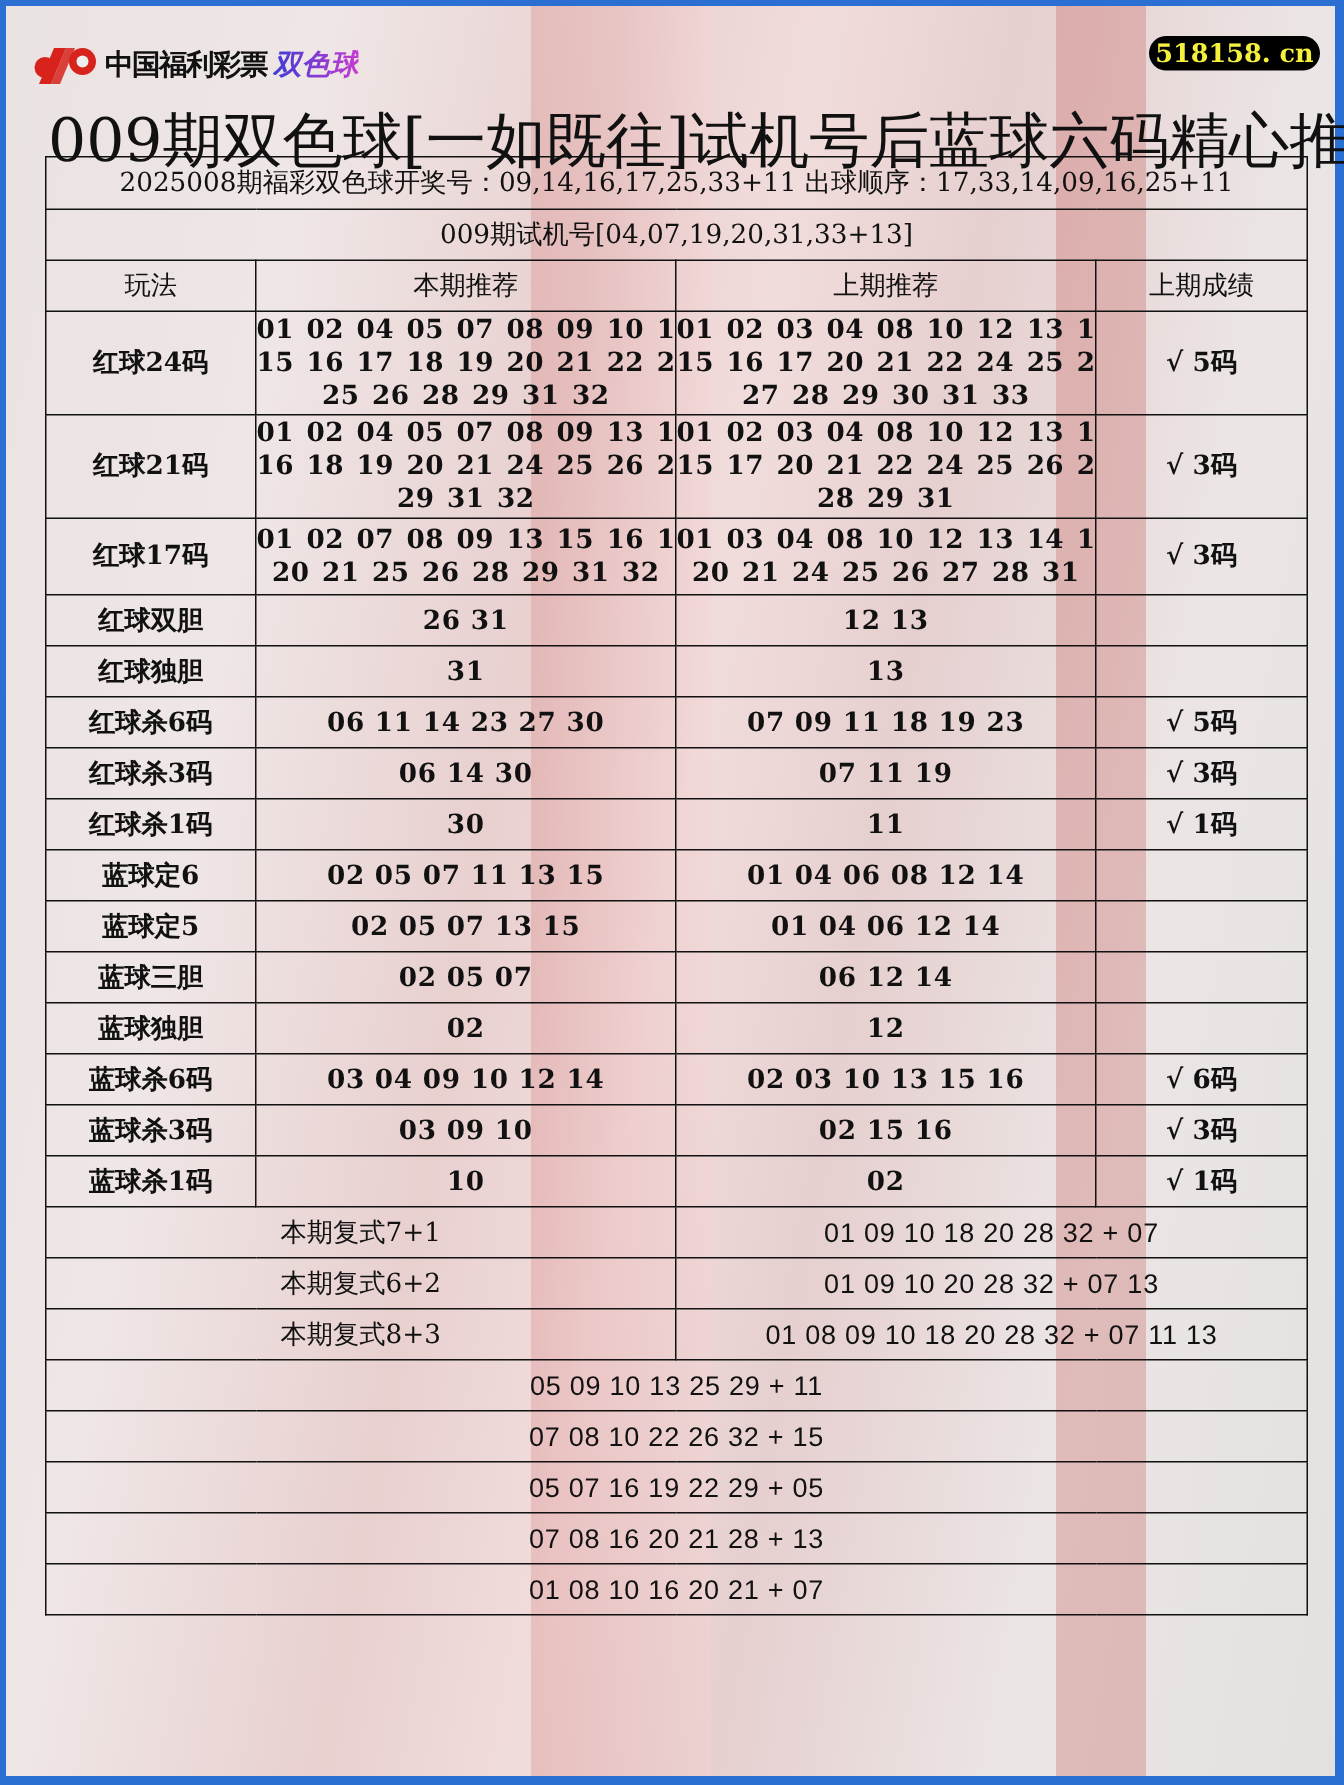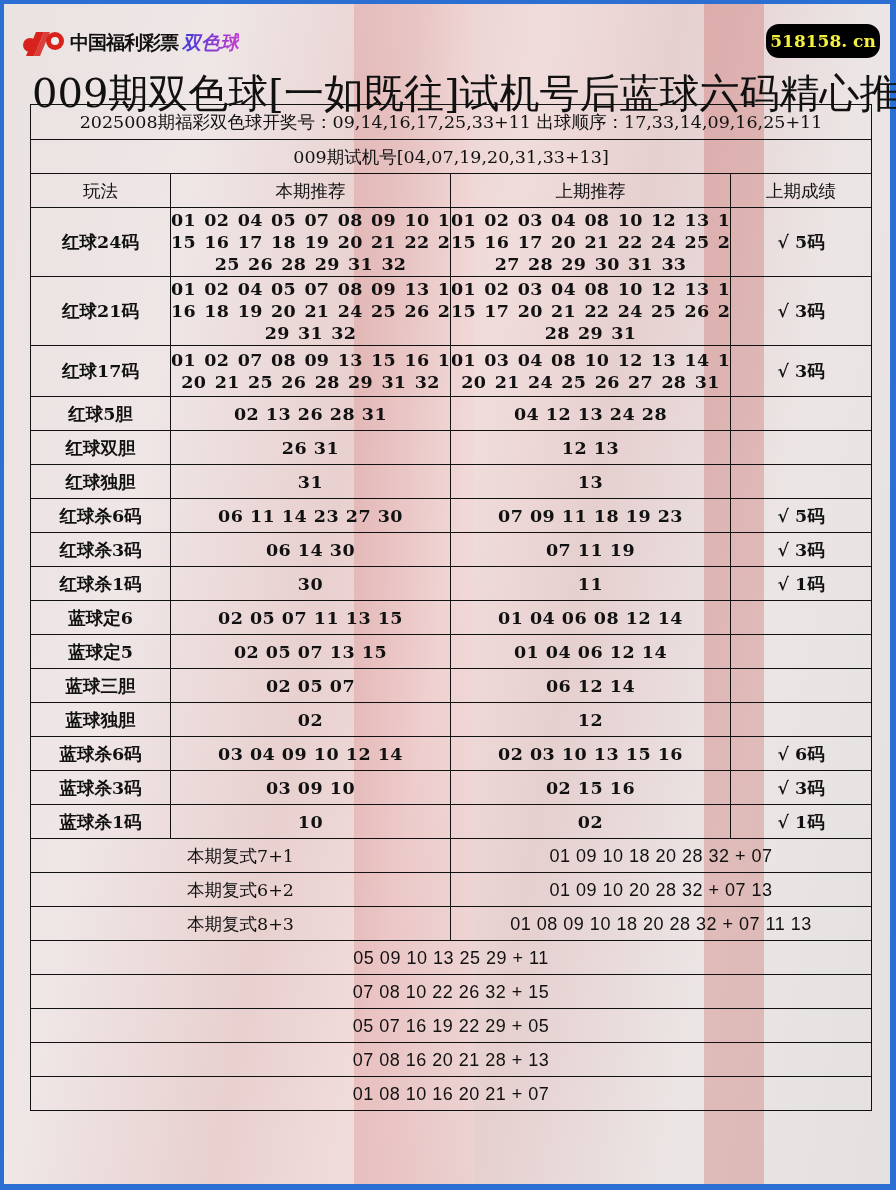--- a/index.html
+++ b/index.html
@@ -17,21 +17,21 @@
   .bg-stripe { position: absolute; top: 0; bottom: 0; opacity: 0.35; }
   .header-logo {
     position: absolute; left: 18px; top: 24px; height: 30px;
     display: flex; align-items: center; gap: 4px;
   }
   .logo-mark { width: 44px; height: 30px; position: relative; }
   .logo-text { font-family: "DejaVu Sans", sans-serif; font-weight: bold; font-size: 19px; color: #111; letter-spacing: -1px; }
   .logo-ssq { font-family: "DejaVu Sans", sans-serif; font-weight: bold; font-size: 19px; font-style: italic;
     background: linear-gradient(90deg, #3d3bd6, #c63cd0); -webkit-background-clip: text; background-clip: text; color: transparent; }
   .site-badge {
-    position: absolute; left: 762px; top: 20px; width: 114px; height: 34px;
+    position: absolute; left: 762px; top: 20px; width: 114px; height: 23px;
     background: #000; color: #f5f03c; font-family: "DejaVu Serif", serif; font-weight: bold;
     font-size: 17px; display: flex; align-items: center; justify-content: center; border-radius: 13px;
   }
   .page-title {
     position: absolute; left: 28px; top: 62px; width: 860px;
     font-size: 40px; color: #111; white-space: nowrap; letter-spacing: 0px;
   }
   table.main {
     position: absolute; left: 30px; top: 104px; width: 841px;
     border-collapse: collapse; table-layout: fixed;
@@ -132,26 +132,20 @@
         <span class="multi-line">20 21 25 26 28 29 31 32</span>
       </td>
       <td class="multi">
         <span class="multi-line">01 03 04 08 10 12 13 14 17</span>
         <span class="multi-line">20 21 24 25 26 27 28 31</span>
       </td>
       <td class="result">√ 3码</td>
     </tr>
 
     <tr>
-      <td class="label">红球5胆</td>
-      <td class="num">02  13  26  28  31</td>
-      <td class="num">04  12  13  24  28</td>
-      <td class="result"></td>
-    </tr>
-    <tr>
       <td class="label">红球双胆</td>
       <td class="num">26  31</td>
       <td class="num">12  13</td>
       <td class="result"></td>
     </tr>
     <tr>
       <td class="label">红球独胆</td>
       <td class="num">31</td>
       <td class="num">13</td>
       <td class="result"></td>

